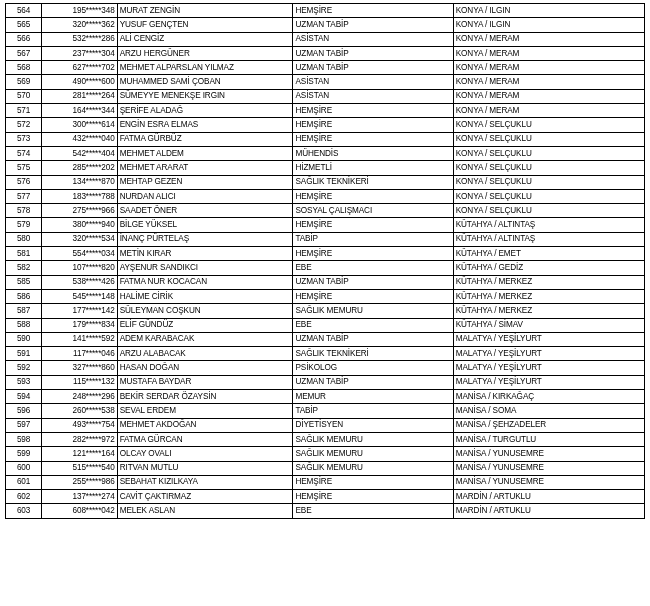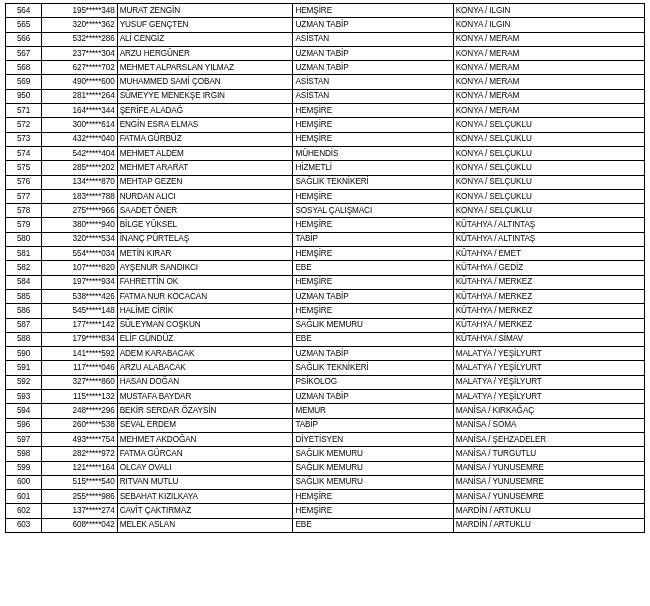--- a/index.html
+++ b/index.html
@@ -115,21 +115,21 @@
           <td class="c-place">KONYA / MERAM</td>
         </tr>
         <tr>
           <td class="c-no">569</td>
           <td class="c-tc">490*****600</td>
           <td class="c-name">MUHAMMED SAMİ ÇOBAN</td>
           <td class="c-title">ASİSTAN</td>
           <td class="c-place">KONYA / MERAM</td>
         </tr>
         <tr>
-          <td class="c-no">950</td>
+          <td class="c-no">570</td>
           <td class="c-tc">281*****264</td>
           <td class="c-name">SÜMEYYE MENEKŞE IRGIN</td>
           <td class="c-title">ASİSTAN</td>
           <td class="c-place">KONYA / MERAM</td>
         </tr>
         <tr>
           <td class="c-no">571</td>
           <td class="c-tc">164*****344</td>
           <td class="c-name">ŞERİFE ALADAĞ</td>
           <td class="c-title">HEMŞİRE</td>
@@ -206,27 +206,20 @@
           <td class="c-place">KÜTAHYA / EMET</td>
         </tr>
         <tr>
           <td class="c-no">582</td>
           <td class="c-tc">107*****820</td>
           <td class="c-name">AYŞENUR SANDIKCI</td>
           <td class="c-title">EBE</td>
           <td class="c-place">KÜTAHYA / GEDİZ</td>
         </tr>
         <tr>
-          <td class="c-no">584</td>
-          <td class="c-tc">197*****934</td>
-          <td class="c-name">FAHRETTİN OK</td>
-          <td class="c-title">HEMŞİRE</td>
-          <td class="c-place">KÜTAHYA / MERKEZ</td>
-        </tr>
-        <tr>
           <td class="c-no">585</td>
           <td class="c-tc">538*****426</td>
           <td class="c-name">FATMA NUR KOCACAN</td>
           <td class="c-title">UZMAN TABİP</td>
           <td class="c-place">KÜTAHYA / MERKEZ</td>
         </tr>
         <tr>
           <td class="c-no">586</td>
           <td class="c-tc">545*****148</td>
           <td class="c-name">HALİME CİRİK</td>

